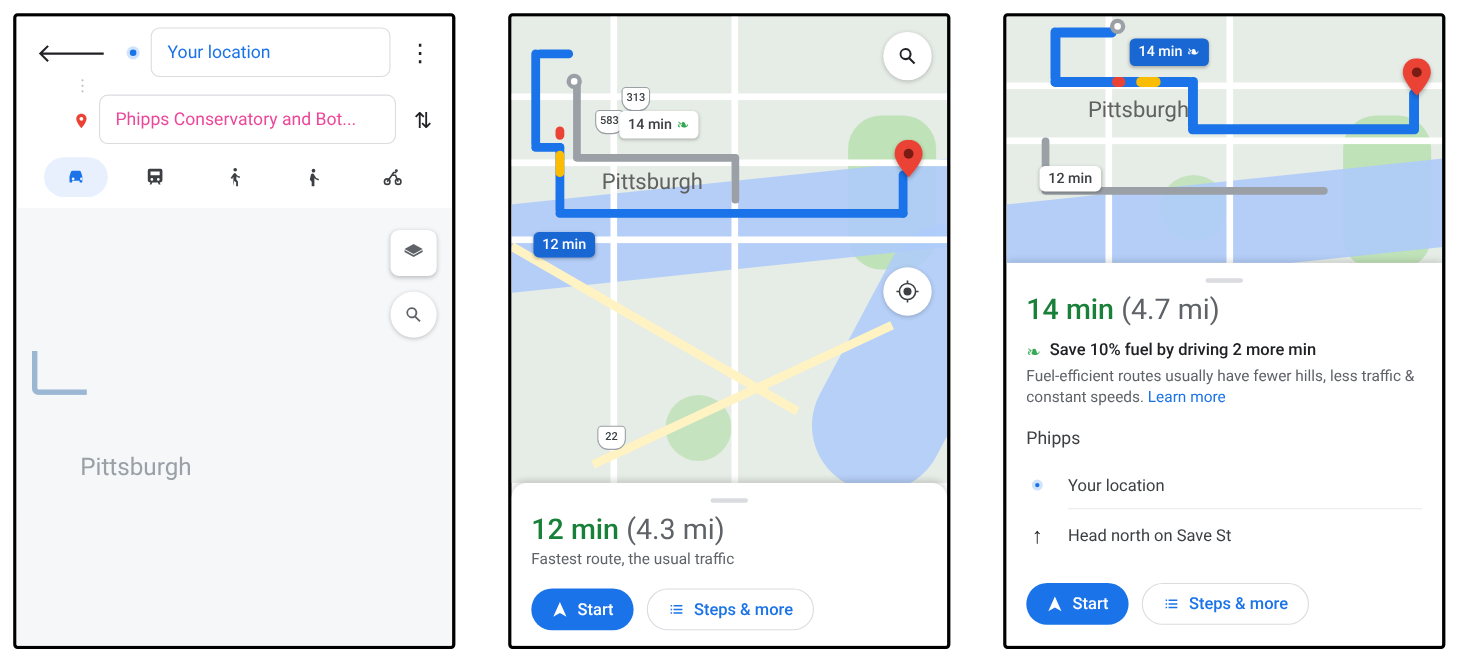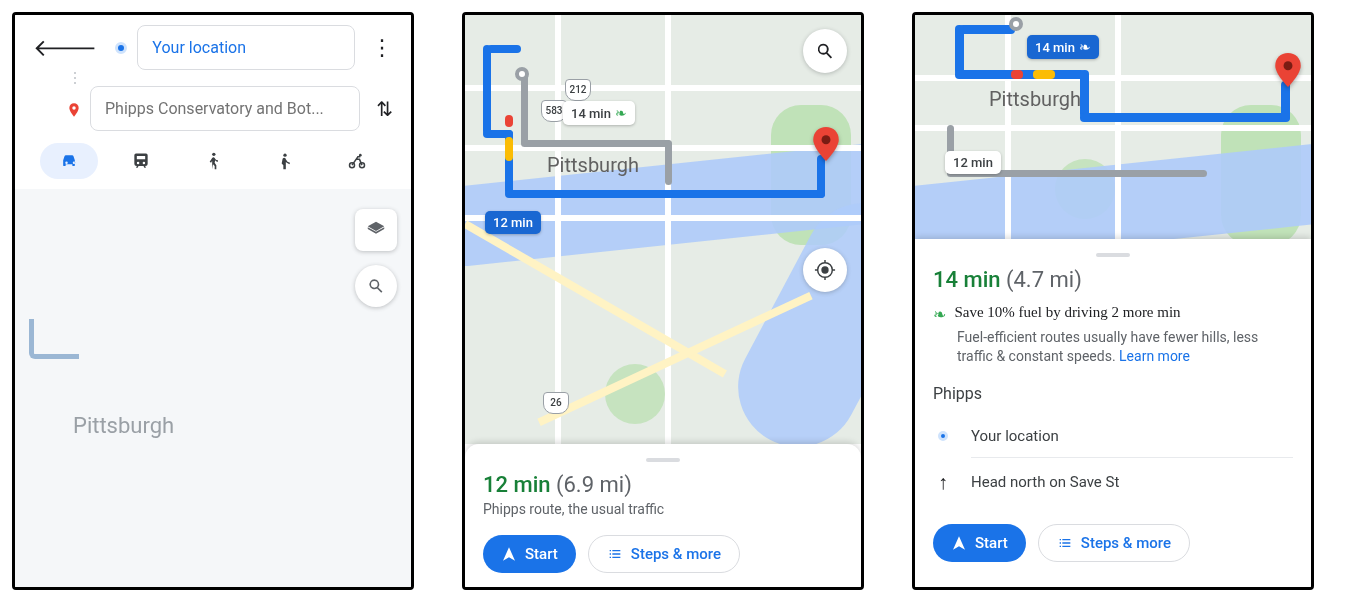--- a/index.html
+++ b/index.html
@@ -73,21 +73,21 @@
     height:20px;
     justify-content:center;
   }
   .connector-dots span { width:2px; height:2px; background:#bdc1c6; border-radius:50%; }
   .field {
     flex: 1;
     border: 1px solid #dadce0;
     border-radius: 8px;
     padding: 12px 14px;
     font-size: 16px;
-    color: #737373;
+    color: #ec4899;
     white-space: nowrap;
     overflow: hidden;
     text-overflow: ellipsis;
     cursor: text;
   }
   .field.start { color: #1a73e8; }
   .mode-row {
     display: flex;
     justify-content: space-around;
     padding: 12px 6px 10px 6px;
@@ -260,30 +260,30 @@
     box-shadow:0 -2px 6px rgba(0,0,0,.15);
     position:relative;
     padding:14px 18px 14px 18px;
   }
   .grip {
     width:34px; height:4px;
     background:#dadce0;
     border-radius:2px;
     margin:0 auto 10px auto;
   }
-  .headline { font-size:22px; }
+  .headline { font-size:26px; }
   .headline .dur { color:#188038; font-weight:500; }
   .headline .dist { color:#5f6368; }
   .subline { color:#5f6368; font-size:14px; margin-top:4px; }
   .eco-line {
     display:flex; gap:8px; margin-top:12px;
     font-size:15px; align-items:flex-start;
   }
   .eco-line .leaf-big { color:#34a853; font-size:16px; margin-top:1px; }
-  .eco-detail { color:#5f6368; font-size:14px; margin-left:24px; margin-top:4px; line-height:1.35; }
+  .eco-detail { color:#5f6368; font-size:14px; margin-top:4px; line-height:1.35; }
   .eco-detail a { color:#1a73e8; text-decoration:none; cursor:pointer; }
   .btn-row { display:flex; gap:12px; margin-top:18px; }
   .btn {
     display:inline-flex;
     align-items:center;
     gap:8px;
     border-radius:20px;
     height:38px;
     padding:0 18px;
     font-size:15px;
@@ -414,22 +414,22 @@
     <div class="river"></div>
     <div class="river2"></div>
     <div class="road h" style="top:70px; left:-10px;"></div>
     <div class="road h" style="top:130px; left:-10px;"></div>
     <div class="road h" style="top:200px; left:-10px;"></div>
     <div class="road v" style="left:90px; top:-10px;"></div>
     <div class="road v" style="left:200px; top:-10px;"></div>
     <div class="road diag" style="left:-20px; top:280px; transform:rotate(30deg);"></div>
     <div class="road diag" style="left:60px; top:340px; transform:rotate(-25deg);"></div>
     <div class="hwy-shield" style="left:76px; top:85px;">583</div>
-    <div class="hwy-shield" style="left:100px; top:64px;">212</div>
-    <div class="hwy-shield" style="left:78px; bottom:30px;">26</div>
+    <div class="hwy-shield" style="left:100px; top:64px;">313</div>
+    <div class="hwy-shield" style="left:78px; bottom:30px;">22</div>
 
     <div class="route-line alt" style="left:56px; top:60px; width:7px; height:70px;"></div>
     <div class="route-line alt" style="left:56px; top:125px; width:150px; height:7px;"></div>
     <div class="route-line alt" style="left:200px; top:125px; width:7px; height:45px;"></div>
 
     <div class="route-line" style="left:22px; top:30px; width:34px; height:8px;"></div>
     <div class="route-line" style="left:18px; top:30px; width:8px; height:90px;"></div>
     <div class="route-line" style="left:18px; top:115px; width:30px; height:8px;"></div>
     <div class="route-line" style="left:40px; top:115px; width:8px; height:65px;"></div>
     <div class="route-line" style="left:40px; top:175px; width:320px; height:8px;"></div>
@@ -459,23 +459,23 @@
           <circle cx="12" cy="12" r="4" fill="#3c4043"></circle>
           <circle cx="12" cy="12" r="8" fill="none" stroke="#3c4043" stroke-width="1.6"></circle>
           <path stroke="#3c4043" stroke-width="1.6" d="M12 1v3M12 20v3M1 12h3M20 12h3"></path>
         </svg>
     </div>
   </div>
   <div class="sheet">
     <div class="grip"></div>
     <div class="headline">
       <span class="dur">12 min</span>
-      <span class="dist">(6.9 mi)</span>
-    </div>
-    <div class="subline">Phipps route, the usual traffic</div>
+      <span class="dist">(4.3 mi)</span>
+    </div>
+    <div class="subline">Fastest route, the usual traffic</div>
     <div class="btn-row">
       <div class="btn primary">
         <svg width="16" height="16" viewBox="0 0 24 24">
             <path fill="#fff" d="M12 2l9 20-9-5-9 5 9-20z"></path>
           </svg>
         <span>Start</span>
       </div>
       <div class="btn secondary">
         <svg width="16" height="16" viewBox="0 0 24 24">
             <path fill="#1a73e8" d="M4 6h2v2H4zM4 11h2v2H4zM4 16h2v2H4zM8 6h12v2H8zM8 11h12v2H8zM8 16h12v2H8z"></path>
@@ -521,21 +521,21 @@
     <div class="time-label" style="left:30px; top:136px;">12 min</div>
   </div>
   <div class="sheet" style="flex:1; border-radius:0;">
     <div class="grip"></div>
     <div class="headline">
       <span class="dur">14 min</span>
       <span class="dist">(4.7 mi)</span>
     </div>
     <div class="eco-line">
       <span class="leaf-big">❧</span>
-      <span style="color:#202124; font-weight:500;font-family:Liberation Serif, serif;">Save 10% fuel by driving 2 more min</span>
+      <span style="color:#202124; font-weight:500;">Save 10% fuel by driving 2 more min</span>
     </div>
     <div class="eco-detail">
       <span>Fuel-efficient routes usually have fewer hills, less traffic &amp; constant speeds. </span><a>Learn more</a>
     </div>
     <div class="steps-hdr">Phipps</div>
     <div class="step-row">
       <span class="step-icon">
           <span style="width:10px;height:10px;border-radius:50%;background:#1a73e8;border:3px solid #cfe3fc;display:inline-block;"></span>
         </span>
       <span>Your location</span>

